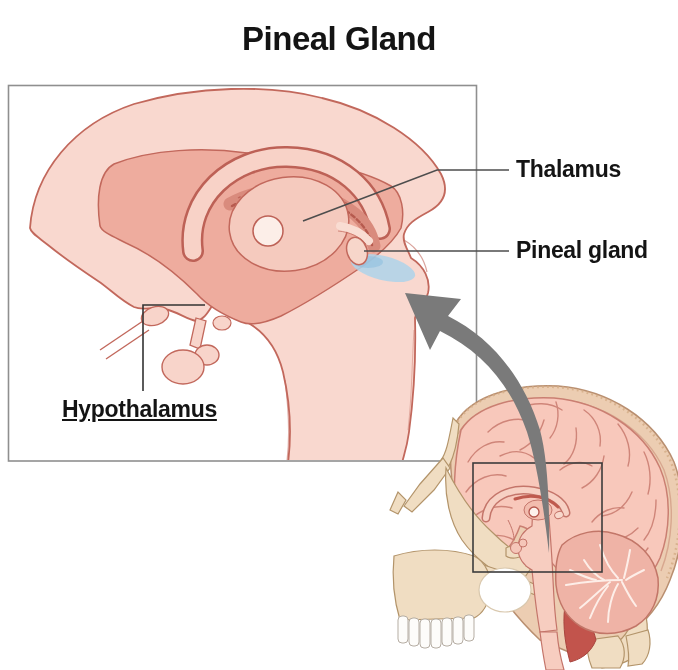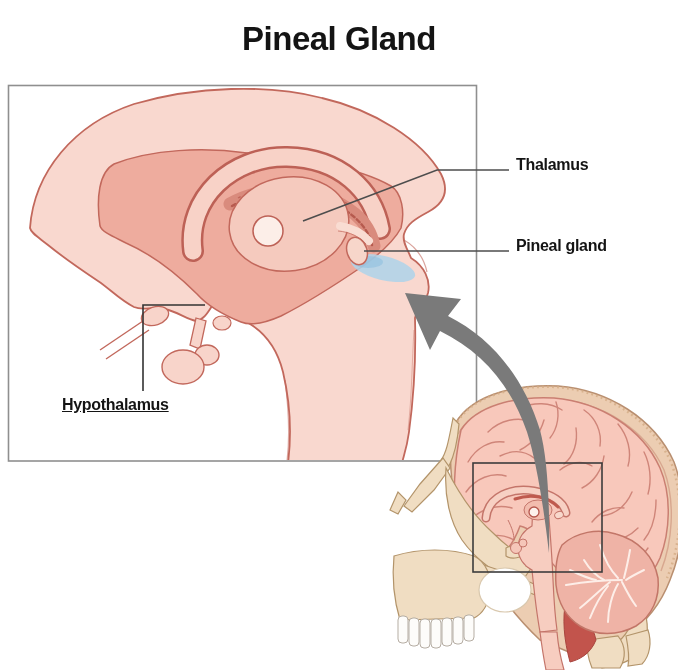--- a/index.html
+++ b/index.html
@@ -6,21 +6,21 @@
   .canvas{
     position:relative;width:678px;height:670px;background:#fff;overflow:hidden;
     font-family:"Liberation Sans","DejaVu Sans",sans-serif;
   }
   .art{position:absolute;left:0;top:0;}
   .title{
     position:absolute;top:20px;left:0;width:678px;text-align:center;
     font-size:33px;font-weight:bold;color:#141414;letter-spacing:-0.5px;
   }
   .lbl{
-    position:absolute;font-weight:bold;font-size:16px;color:#141414;
+    position:absolute;font-weight:bold;font-size:23px;color:#141414;
     white-space:nowrap;letter-spacing:-0.3px;
   }
   .lbl-thalamus{left:516px;top:156px;}
   .lbl-pineal{left:516px;top:237px;}
   .lbl-hypothalamus{left:62px;top:396px;text-decoration:underline;}
 </style>
 </head>
 <body>
 
 <div class="canvas">

